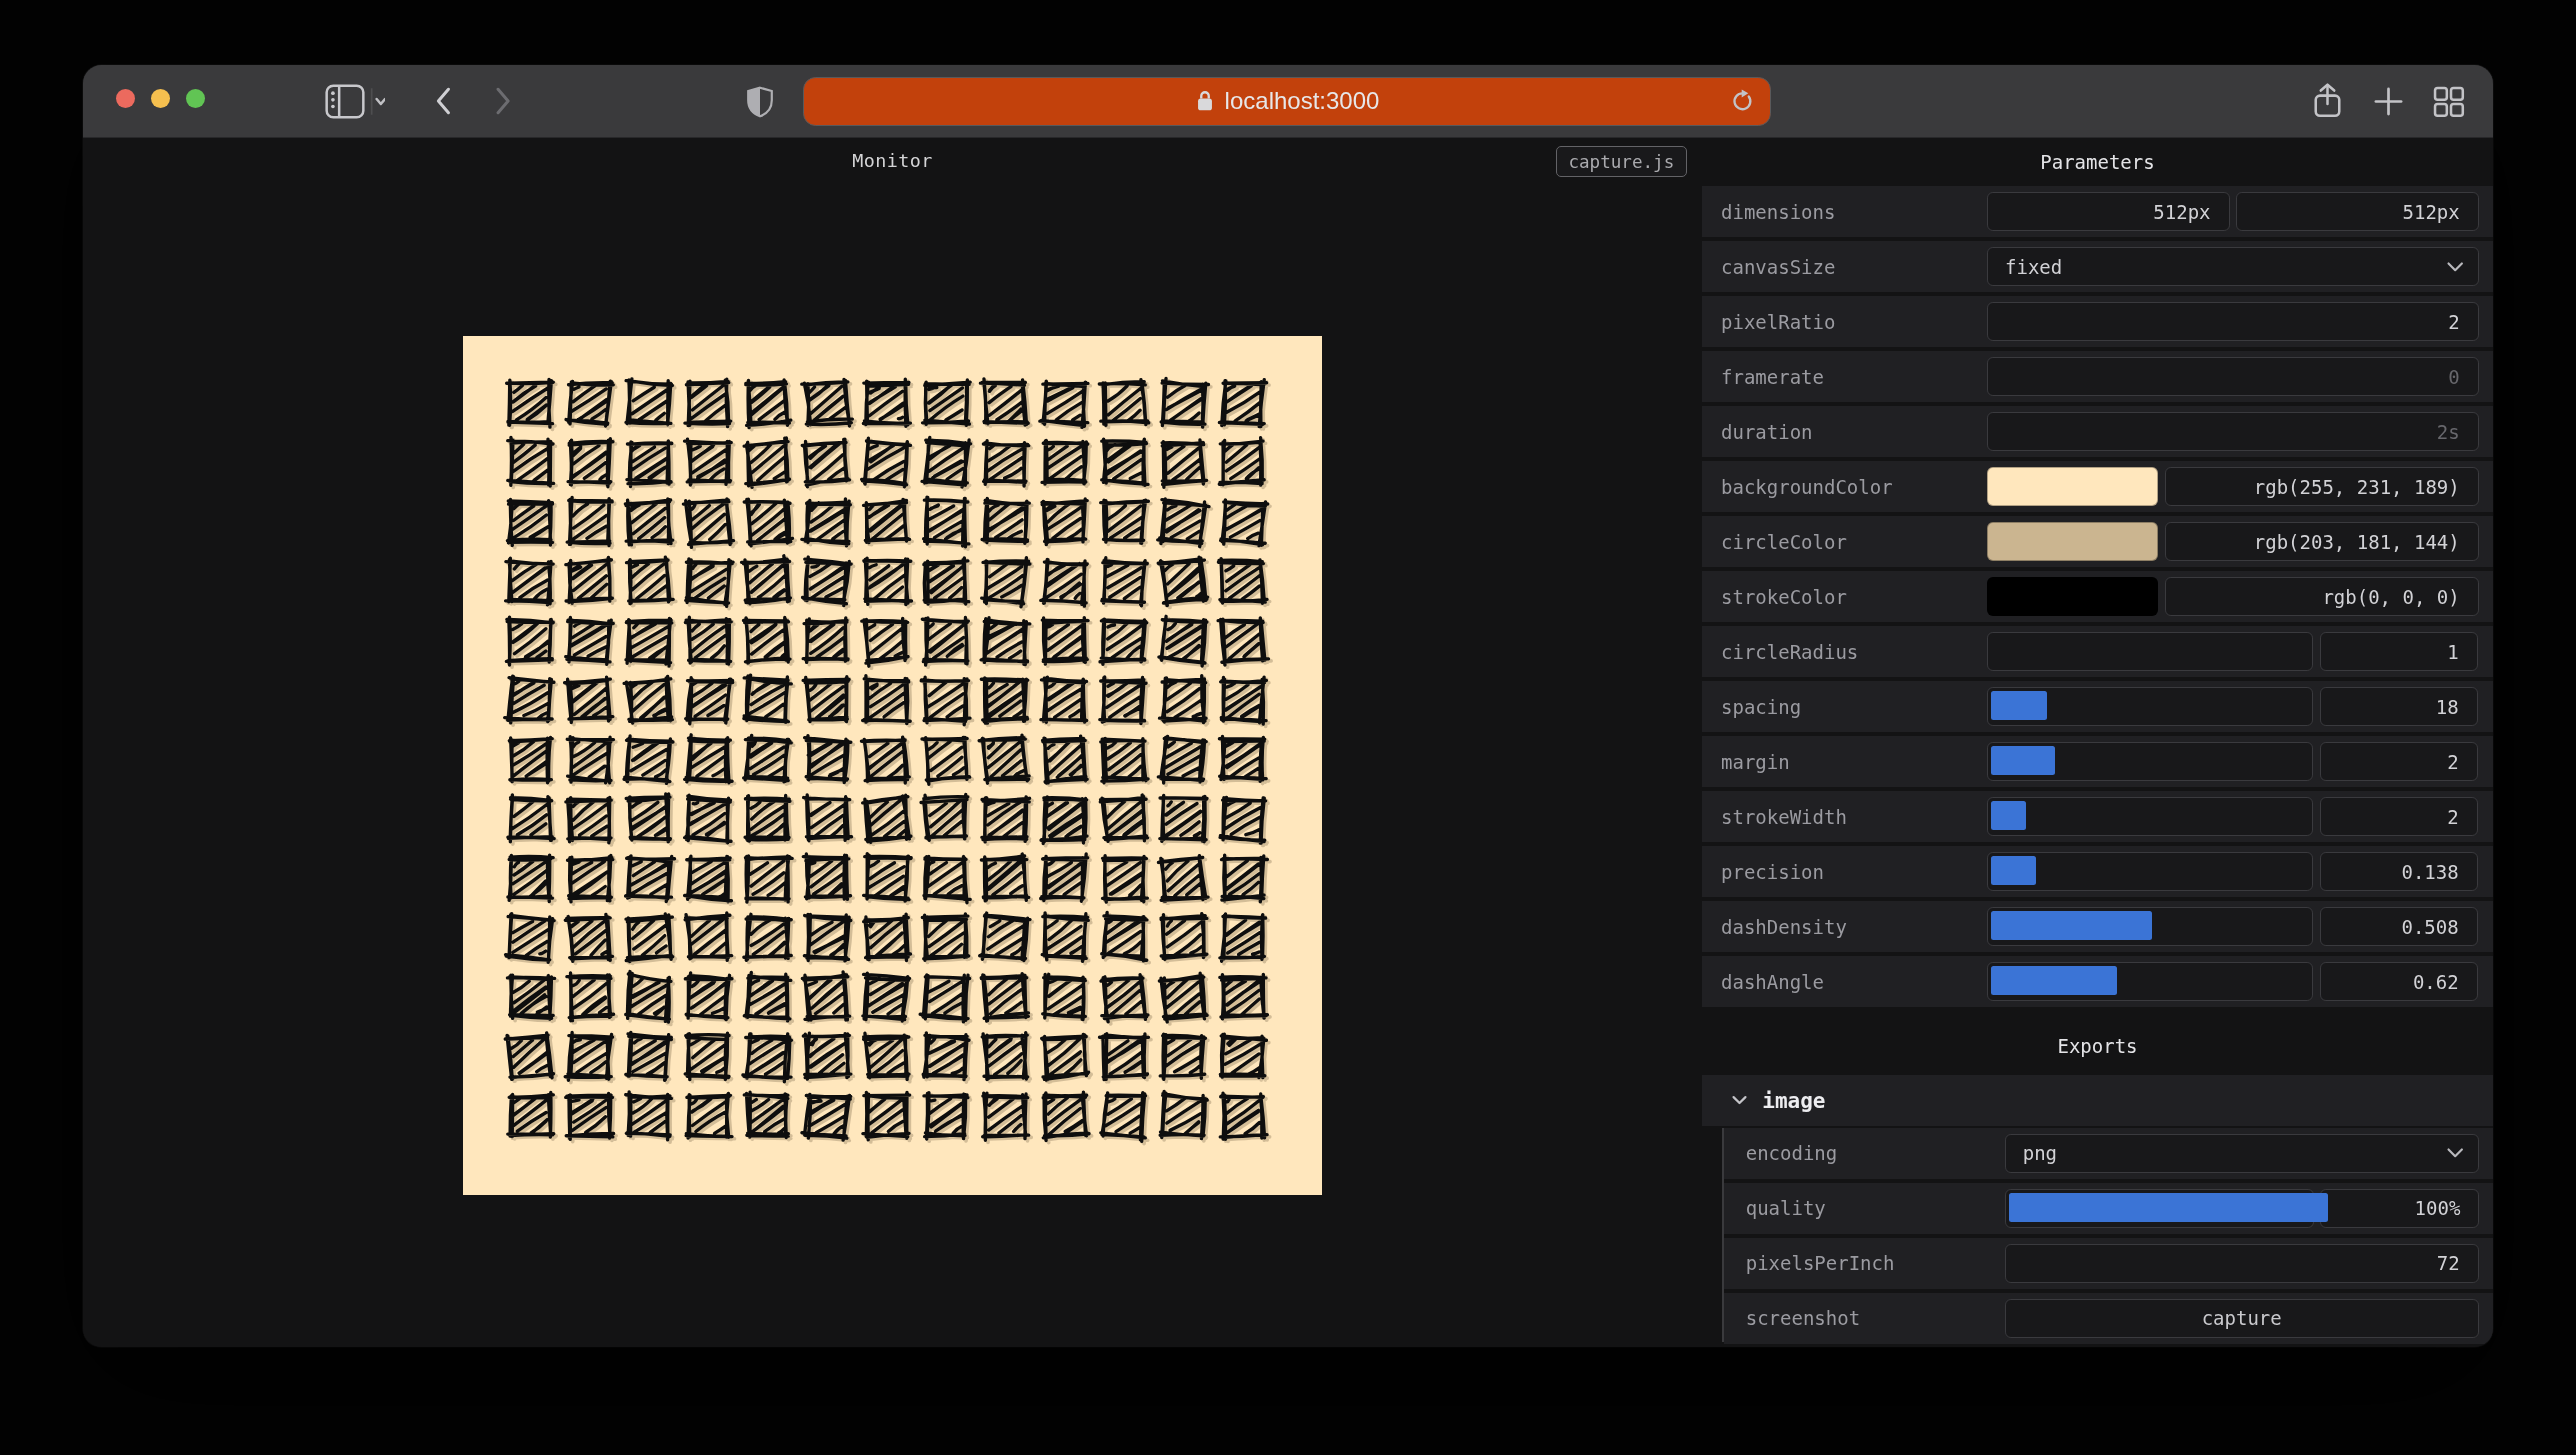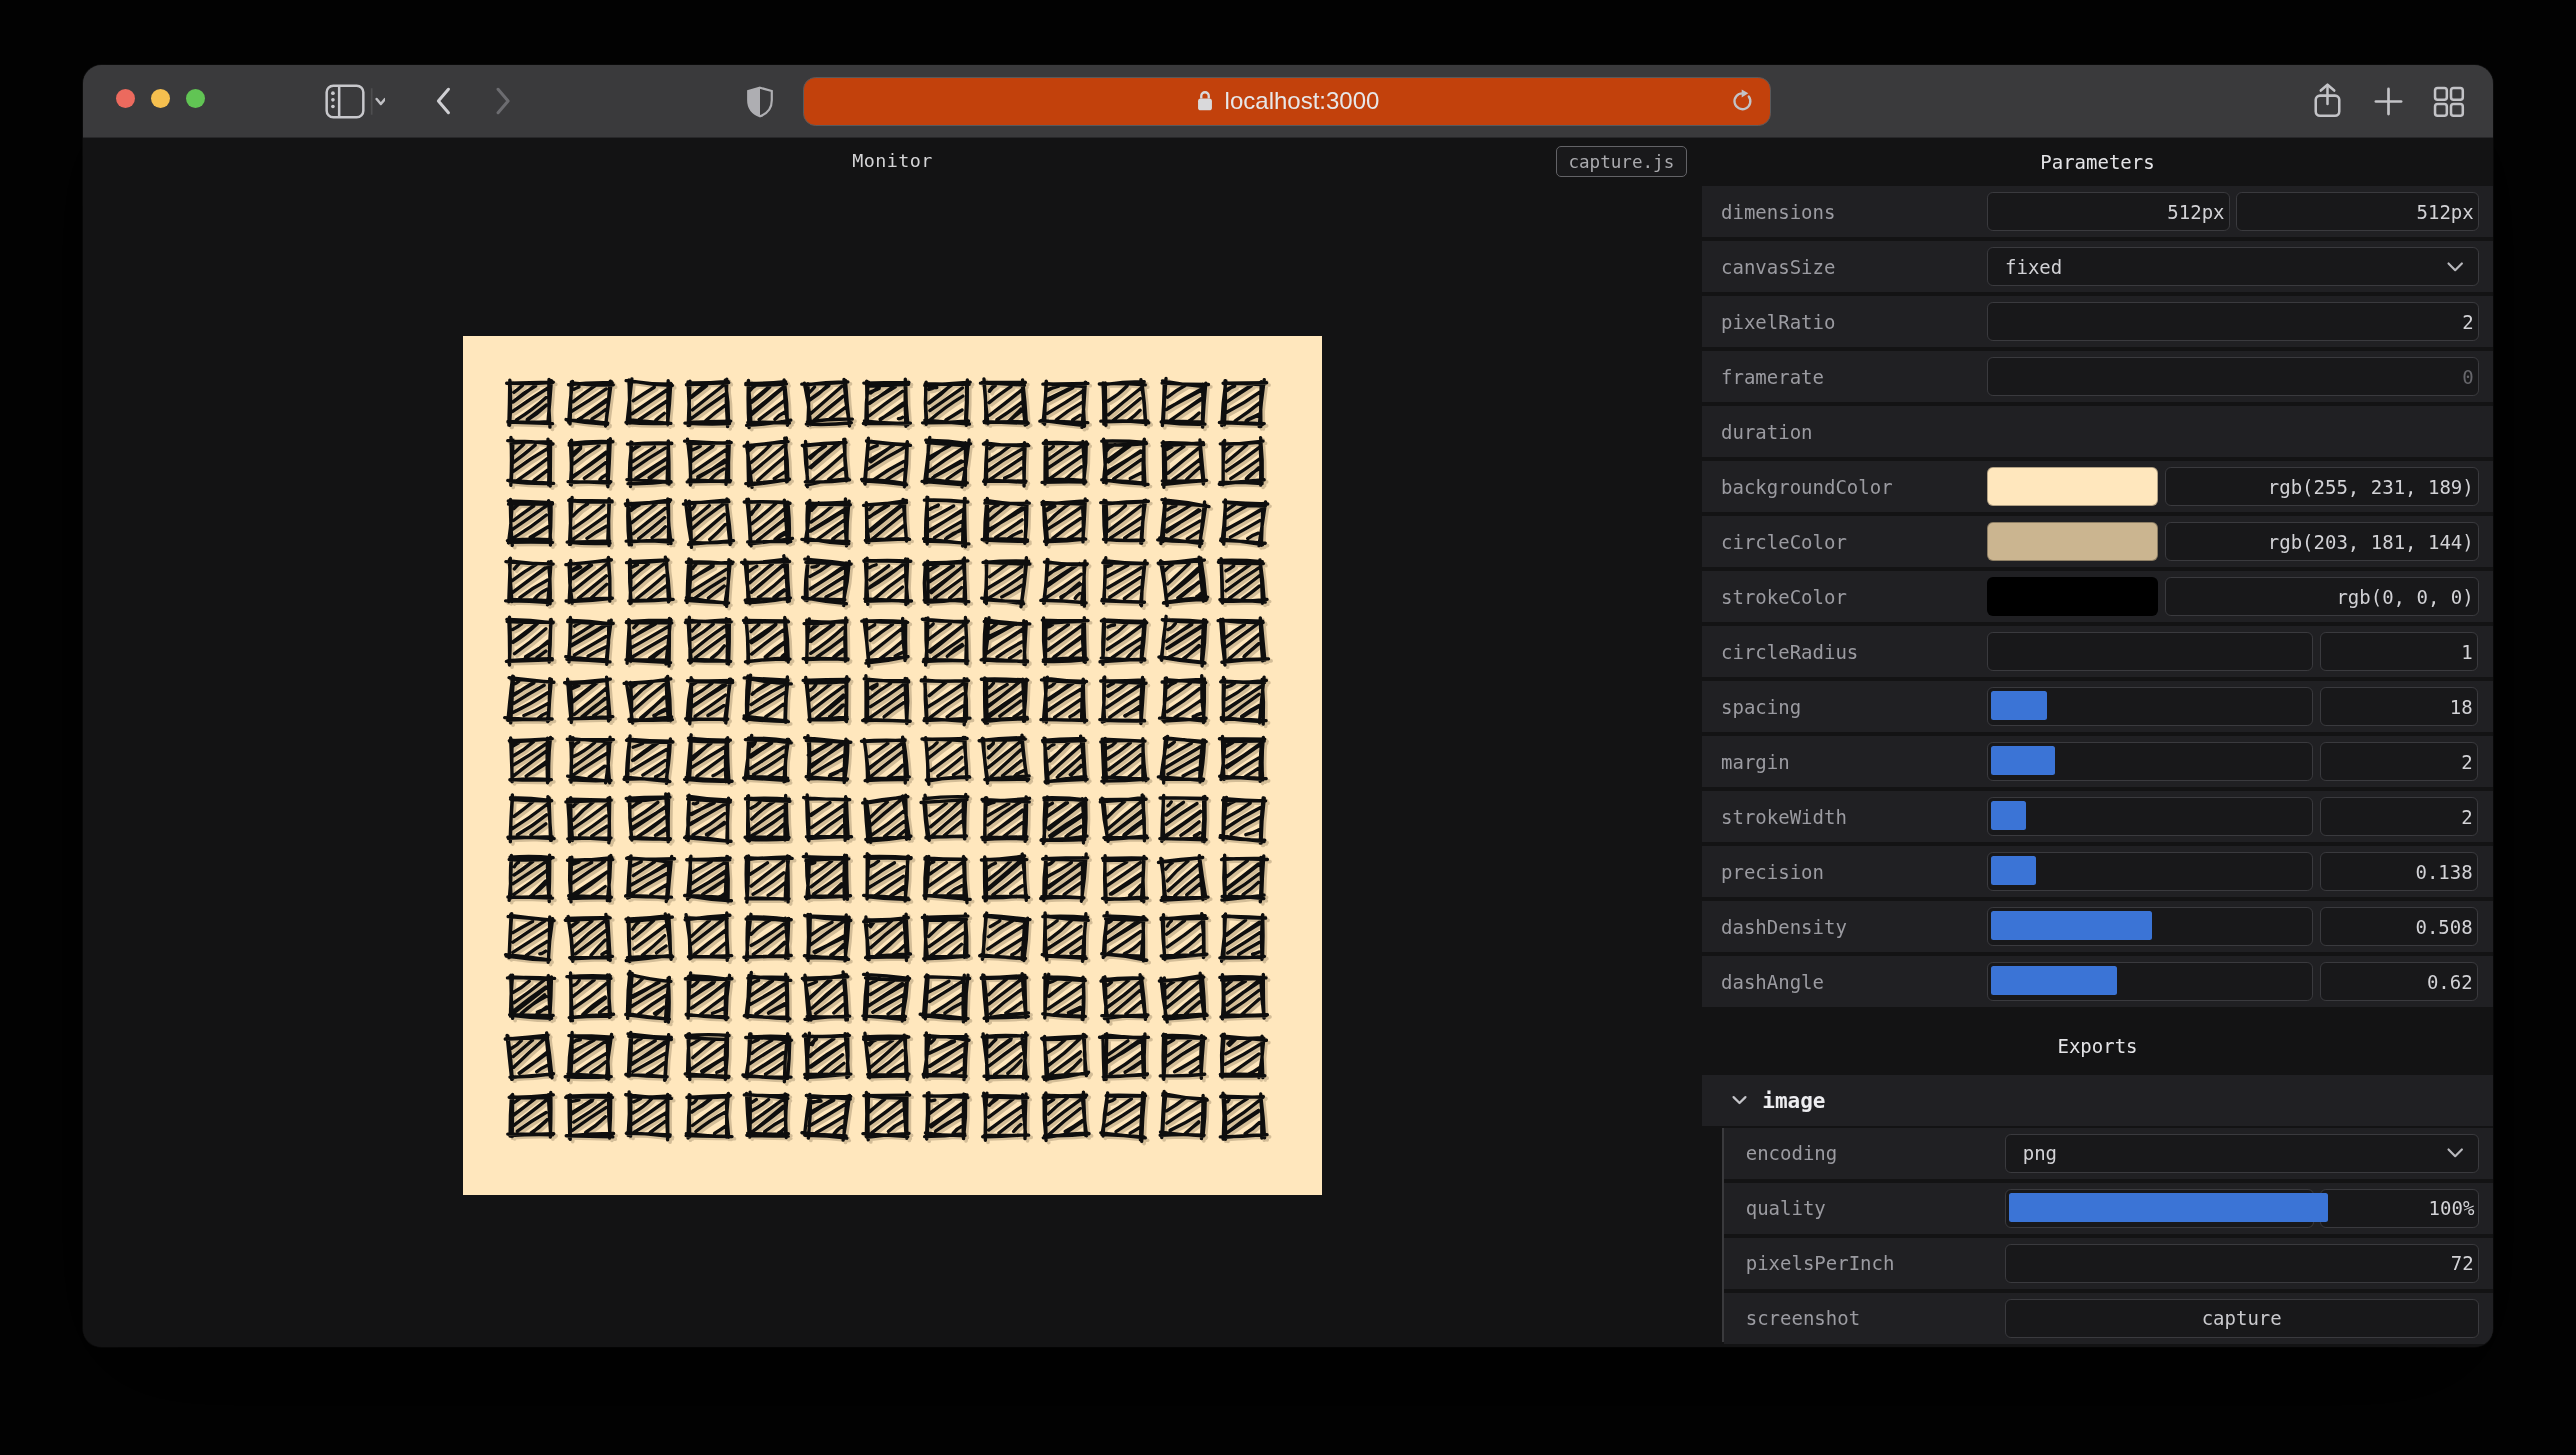--- a/index.html
+++ b/index.html
@@ -32,21 +32,21 @@
 
   
   .panel{position:absolute;left:1619px;top:0;width:791px;height:100%;overflow:hidden;}
   .band{height:48px;display:flex;align-items:center;justify-content:center;color:#e4e4e7;font-size:19px;}
   .band.exports{height:64px;padding-top:5px;box-sizing:border-box;}
   .prow{display:flex;align-items:center;height:51px;margin-bottom:4px;background:#202023;}
   .prow .lbl{box-sizing:border-box;width:285px;padding-left:19px;color:#9b9ba1;font-size:19px;flex:none;}
   .ctrl{display:flex;align-items:center;gap:6.7px;flex:1;padding-right:14.3px;min-width:0;}
   .box{background:#18181a;border:1.7px solid #3a3a3e;border-radius:5.9px;height:39px;box-sizing:border-box;
        display:flex;align-items:center;color:#d2d2d6;font-size:19px;flex:none;}
-  .box.val{justify-content:flex-end;padding-right:4px;}
+  .box.val{justify-content:flex-end;padding-right:18px;}
   .box.grow{flex:1;}
   .box.sel{flex:1;justify-content:space-between;padding:0 13.4px 0 17px;}
   .box.btn{flex:1;justify-content:center;color:#c9c9cd;}
   .dimtxt{color:#67676c !important;}
   .swatch{width:171px;height:39px;border-radius:5.9px;box-sizing:border-box;border:1.7px solid rgba(0,0,0,.3);flex:none;}
   .track{position:relative;width:326px;padding:0;}
   .track .fill{position:absolute;left:3.4px;top:3.4px;height:28.5px;border-radius:2.5px;}
   .grow-row{display:flex;align-items:center;height:51px;margin-bottom:1.7px;background:#202023;
             padding-left:29px;gap:14.3px;color:#ededf0;font-weight:bold;font-size:21px;box-sizing:border-box;}
   .subwrap{position:relative;margin-left:20px;}
@@ -832,20 +832,23 @@
             </div>
           </div>
           <div class="prow">
             <div class="lbl">framerate</div>
             <div class="ctrl">
               <div class="box val grow dimtxt">0</div>
             </div>
           </div>
           <div class="prow">
             <div class="lbl">duration</div>
+            <div class="ctrl">
+              <div class="box val grow dimtxt">2s</div>
+            </div>
           </div>
           <div class="prow">
             <div class="lbl">backgroundColor</div>
             <div class="ctrl">
               <div class="swatch" style="background:rgb(255, 231, 189)"></div>
               <div class="box val grow">rgb(255, 231, 189)</div>
             </div>
           </div>
           <div class="prow">
             <div class="lbl">circleColor</div>

